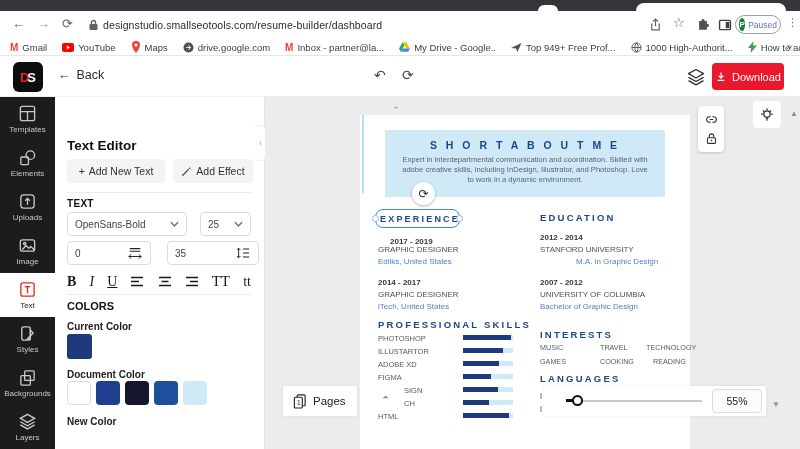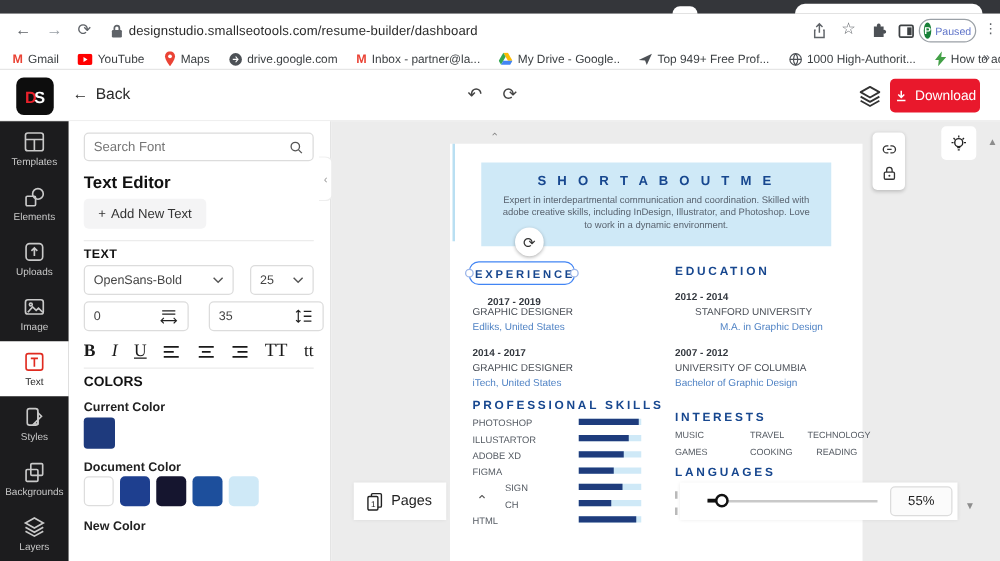--- a/index.html
+++ b/index.html
@@ -275,32 +275,32 @@
   </div>
   <div class="side-item">
     <svg width="19" height="19" viewBox="0 0 20 20" fill="none" stroke-width="1.4">
         <path d="M10 2.5 17.5 6.7 10 11 2.5 6.7z M2.5 10.3 10 14.5l7.5-4.2 M2.5 13.6 10 17.8l7.5-4.2"></path>
       </svg>
     <span>Layers</span>
   </div>
 </div>
 
 <div id="panel">
-  <div id="search-box">
-    <input type="text" placeholder="Search Font" style="">
-    <svg width="12" height="12" viewBox="0 0 16 16">
-        <circle cx="7" cy="7" r="4.5" fill="none" stroke="#555" stroke-width="1.4"></circle>
-        <path d="M10.5 10.5 14 14" stroke="#555" stroke-width="1.4"></path>
-      </svg>
-  </div>
   <div id="panel-title">Text Editor</div>
   <button class="pbtn" id="add-text-btn">
       <span>+</span>
       <span>Add New Text</span>
     </button>
+  <button class="pbtn" id="add-effect-btn">
+    <svg width="11" height="11" viewBox="0 0 12 12">
+        <path d="M1.5 10.5 8 4" stroke="#333" stroke-width="1.3"></path>
+        <path d="M8 4l2-2M9 1l.5.5M11 3.5 10.5 3" stroke="#333" stroke-width="1"></path>
+      </svg>
+    <span>Add Effect</span>
+  </button>
   <div class="pdivider" style="top:95px;"></div>
   <div id="text-label">TEXT</div>
 
   <div class="selbox" id="font-select">
     <span>OpenSans-Bold</span>
     <svg width="9" height="6" viewBox="0 0 10 6">
         <path d="M1 1l4 4 4-4" fill="none" stroke="#555" stroke-width="1.3"></path>
       </svg>
   </div>
   <div class="selbox" id="size-select">
@@ -373,21 +373,21 @@
 
     <div class="rperiod" style="left:18px;top:122px;padding-left:12px;">2017 - 2019</div>
     <div class="rrole" style="left:18px;top:130px;">GRAPHIC DESIGNER</div>
     <div class="rorg" style="left:18px;top:142px;">Edliks, United States</div>
     <div class="rperiod" style="left:18px;top:163px;">2014 - 2017</div>
     <div class="rrole" style="left:18px;top:175px;">GRAPHIC DESIGNER</div>
     <div class="rorg" style="left:18px;top:187px;">iTech, United States</div>
 
     <div class="rhead" style="left:180px;top:97px;">EDUCATION</div>
     <div class="rperiod" style="left:180px;top:118px;">2012 - 2014</div>
-    <div class="rrole" style="left:196px;top:130px;">STANFORD UNIVERSITY</div>
+    <div class="rrole" style="left:180px;top:130px;">STANFORD UNIVERSITY</div>
     <div class="rorg" style="left:180px;top:142px;margin-left:36px;">M.A. in Graphic Design</div>
     <div class="rperiod" style="left:180px;top:163px;">2007 - 2012</div>
     <div class="rrole" style="left:180px;top:175px;">UNIVERSITY OF COLUMBIA</div>
     <div class="rorg" style="left:180px;top:187px;">Bachelor of Graphic Design</div>
 
     <div class="rhead" style="left:18px;top:204px;">PROFESSIONAL SKILLS</div>
     <div class="skl" style="left:18px;top:219px;">PHOTOSHOP</div>
     <div class="sktrack" style="top:220px;">
         <div class="skfill" style="width: 95%;"></div>
       </div>

